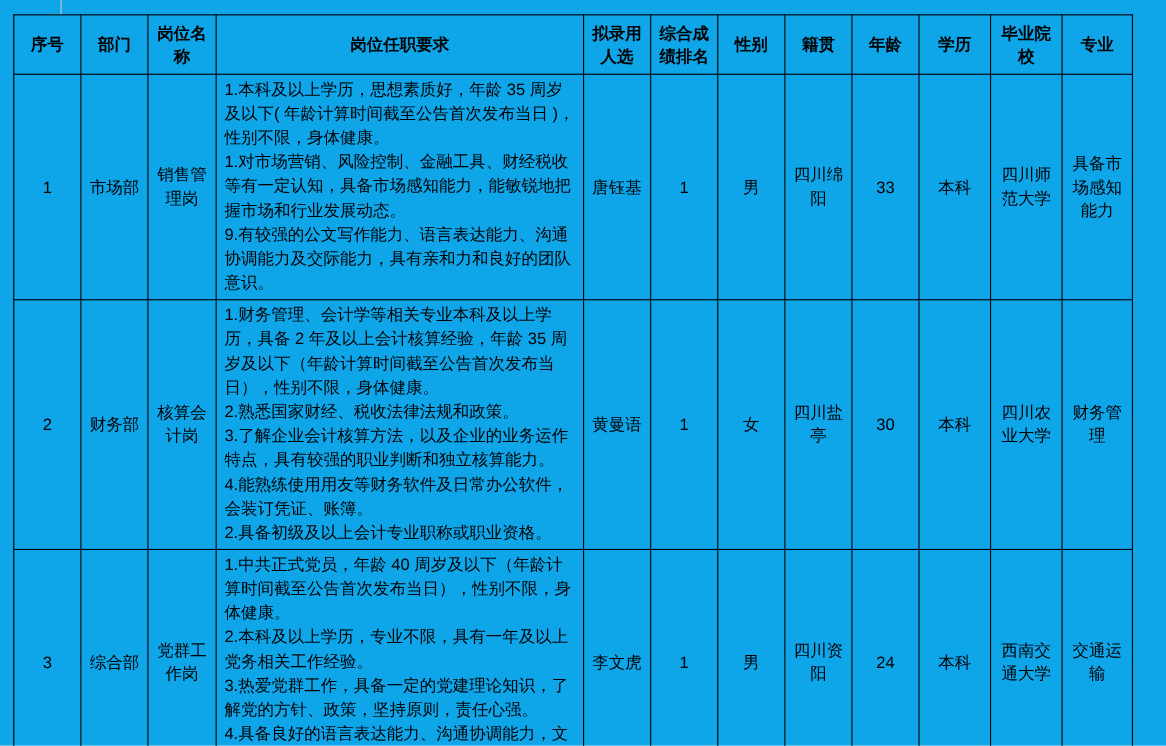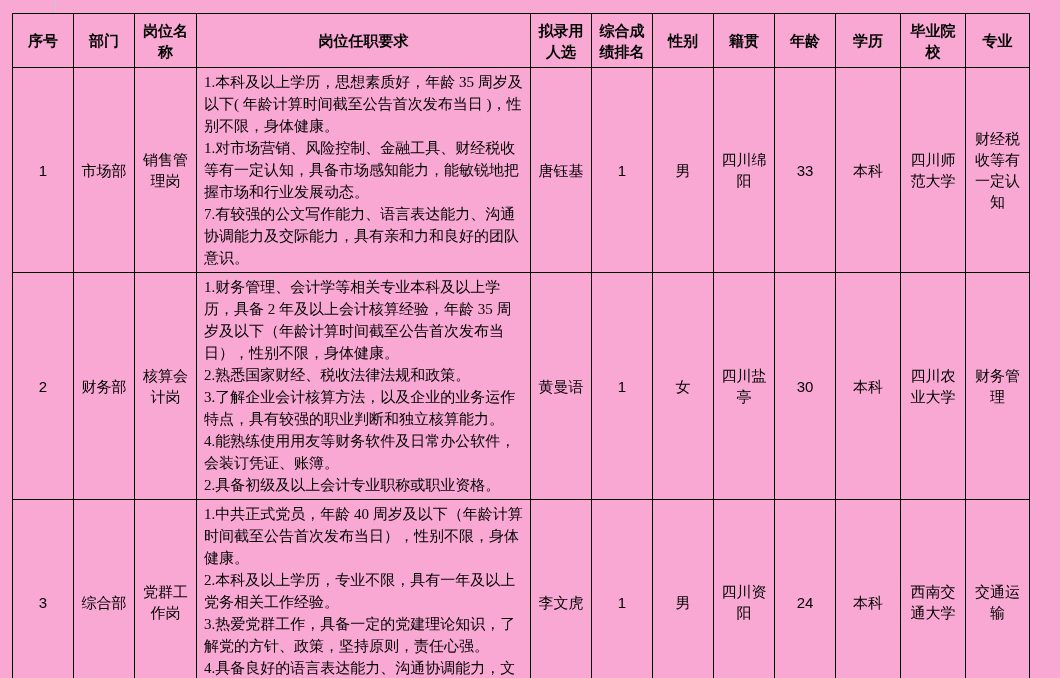--- a/index.html
+++ b/index.html
@@ -11,21 +11,21 @@
     width: 1060px;
     height: 678px;
     position: relative;
     font-family: "Liberation Sans", "DejaVu Sans", sans-serif;
     color: #000000;
     overflow: hidden;
   }
   .page {
     position: absolute;
     inset: 0;
-    background: #f9a8d4;
+    background: #0ea5e9;
   }
   .artifact-line {
     position: absolute;
     left: 55px;
     top: 0;
     width: 1px;
     height: 13px;
     background: #c9c9c9;
   }
   table.recruit-table {
@@ -56,21 +56,20 @@
   }
   tr.row-1 { height: 198px; }
   tr.row-2 { height: 205px; }
   tr.row-3 { height: 191px; }
   td.req-cell {
     text-align: left;
     padding: 3px 6px 3px 7px;
   }
   .req-item {
     line-height: 22px;
-    font-family: Liberation Serif, serif;
   }
 </style>
 </head>
 <body>
 
 <div class="page">
   <div class="artifact-line"></div>
 
   <table class="recruit-table">
     <colgroup>
@@ -104,30 +103,30 @@
       </tr>
     </thead>
     <tbody>
       <tr class="row-1">
         <td>1</td>
         <td>市场部</td>
         <td>销售管理岗</td>
         <td class="req-cell">
           <div class="req-item">1.本科及以上学历，思想素质好，年龄 35 周岁及以下( 年龄计算时间截至公告首次发布当日 )，性别不限，身体健康。</div>
           <div class="req-item">1.对市场营销、风险控制、金融工具、财经税收等有一定认知，具备市场感知能力，能敏锐地把握市场和行业发展动态。</div>
-          <div class="req-item">7.有较强的公文写作能力、语言表达能力、沟通协调能力及交际能力，具有亲和力和良好的团队意识。</div>
+          <div class="req-item">9.有较强的公文写作能力、语言表达能力、沟通协调能力及交际能力，具有亲和力和良好的团队意识。</div>
         </td>
         <td>唐钰基</td>
         <td>1</td>
         <td>男</td>
         <td>四川绵阳</td>
         <td>33</td>
         <td>本科</td>
         <td>四川师范大学</td>
-        <td>财经税收等有一定认知</td>
+        <td>具备市场感知能力</td>
       </tr>
       <tr class="row-2">
         <td>2</td>
         <td>财务部</td>
         <td>核算会计岗</td>
         <td class="req-cell">
           <div class="req-item">1.财务管理、会计学等相关专业本科及以上学历，具备 2 年及以上会计核算经验，年龄 35 周岁及以下（年龄计算时间截至公告首次发布当日），性别不限，身体健康。</div>
           <div class="req-item">2.熟悉国家财经、税收法律法规和政策。</div>
           <div class="req-item">3.了解企业会计核算方法，以及企业的业务运作特点，具有较强的职业判断和独立核算能力。</div>
           <div class="req-item">4.能熟练使用用友等财务软件及日常办公软件，会装订凭证、账簿。</div>

